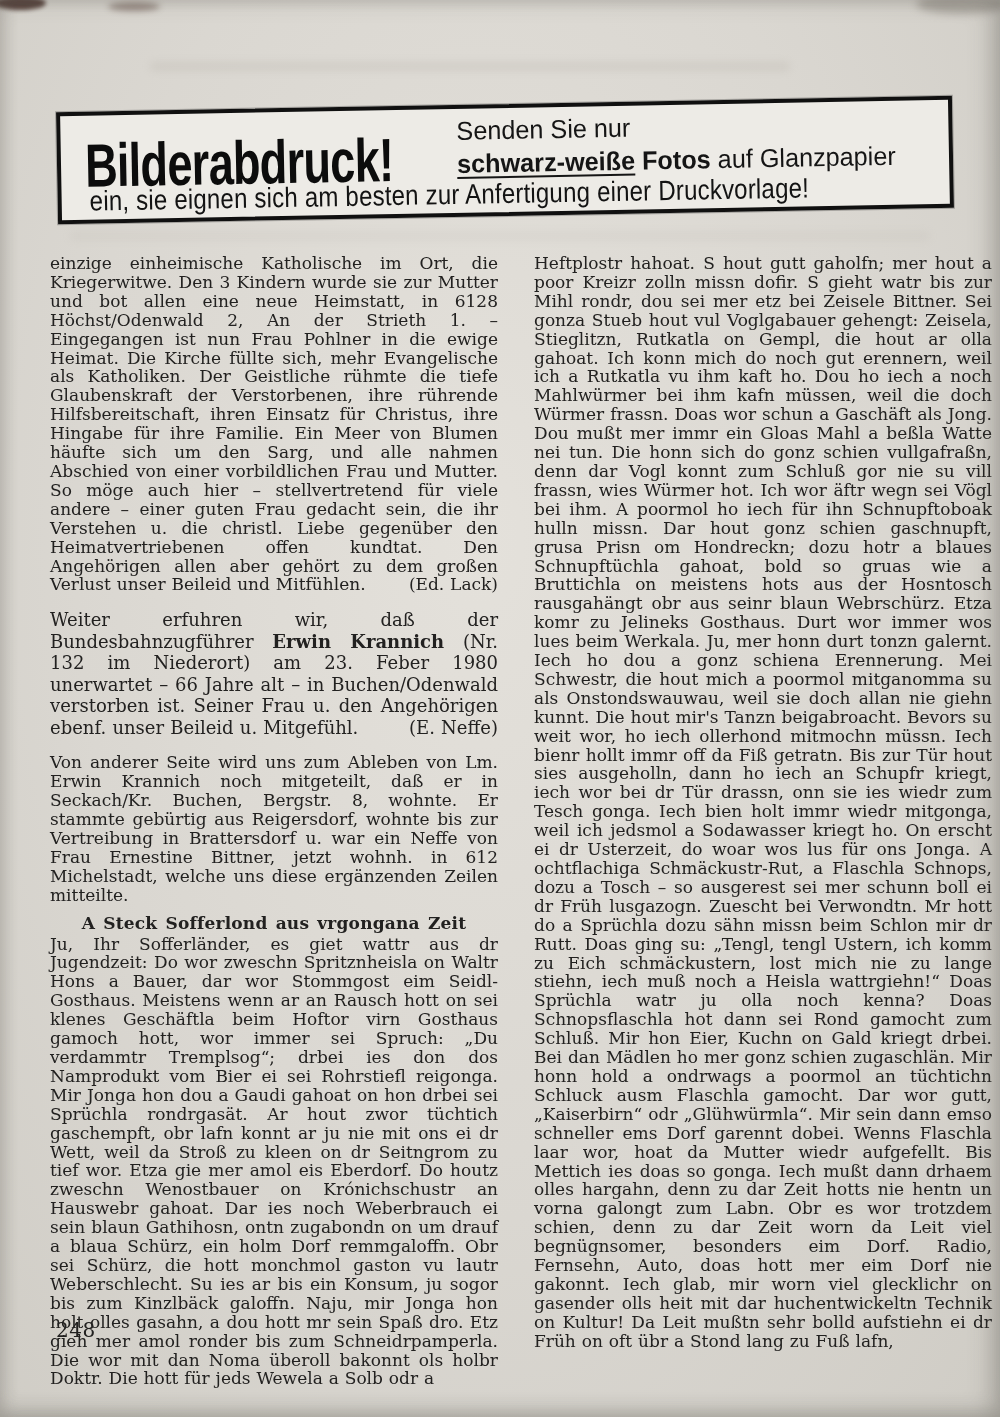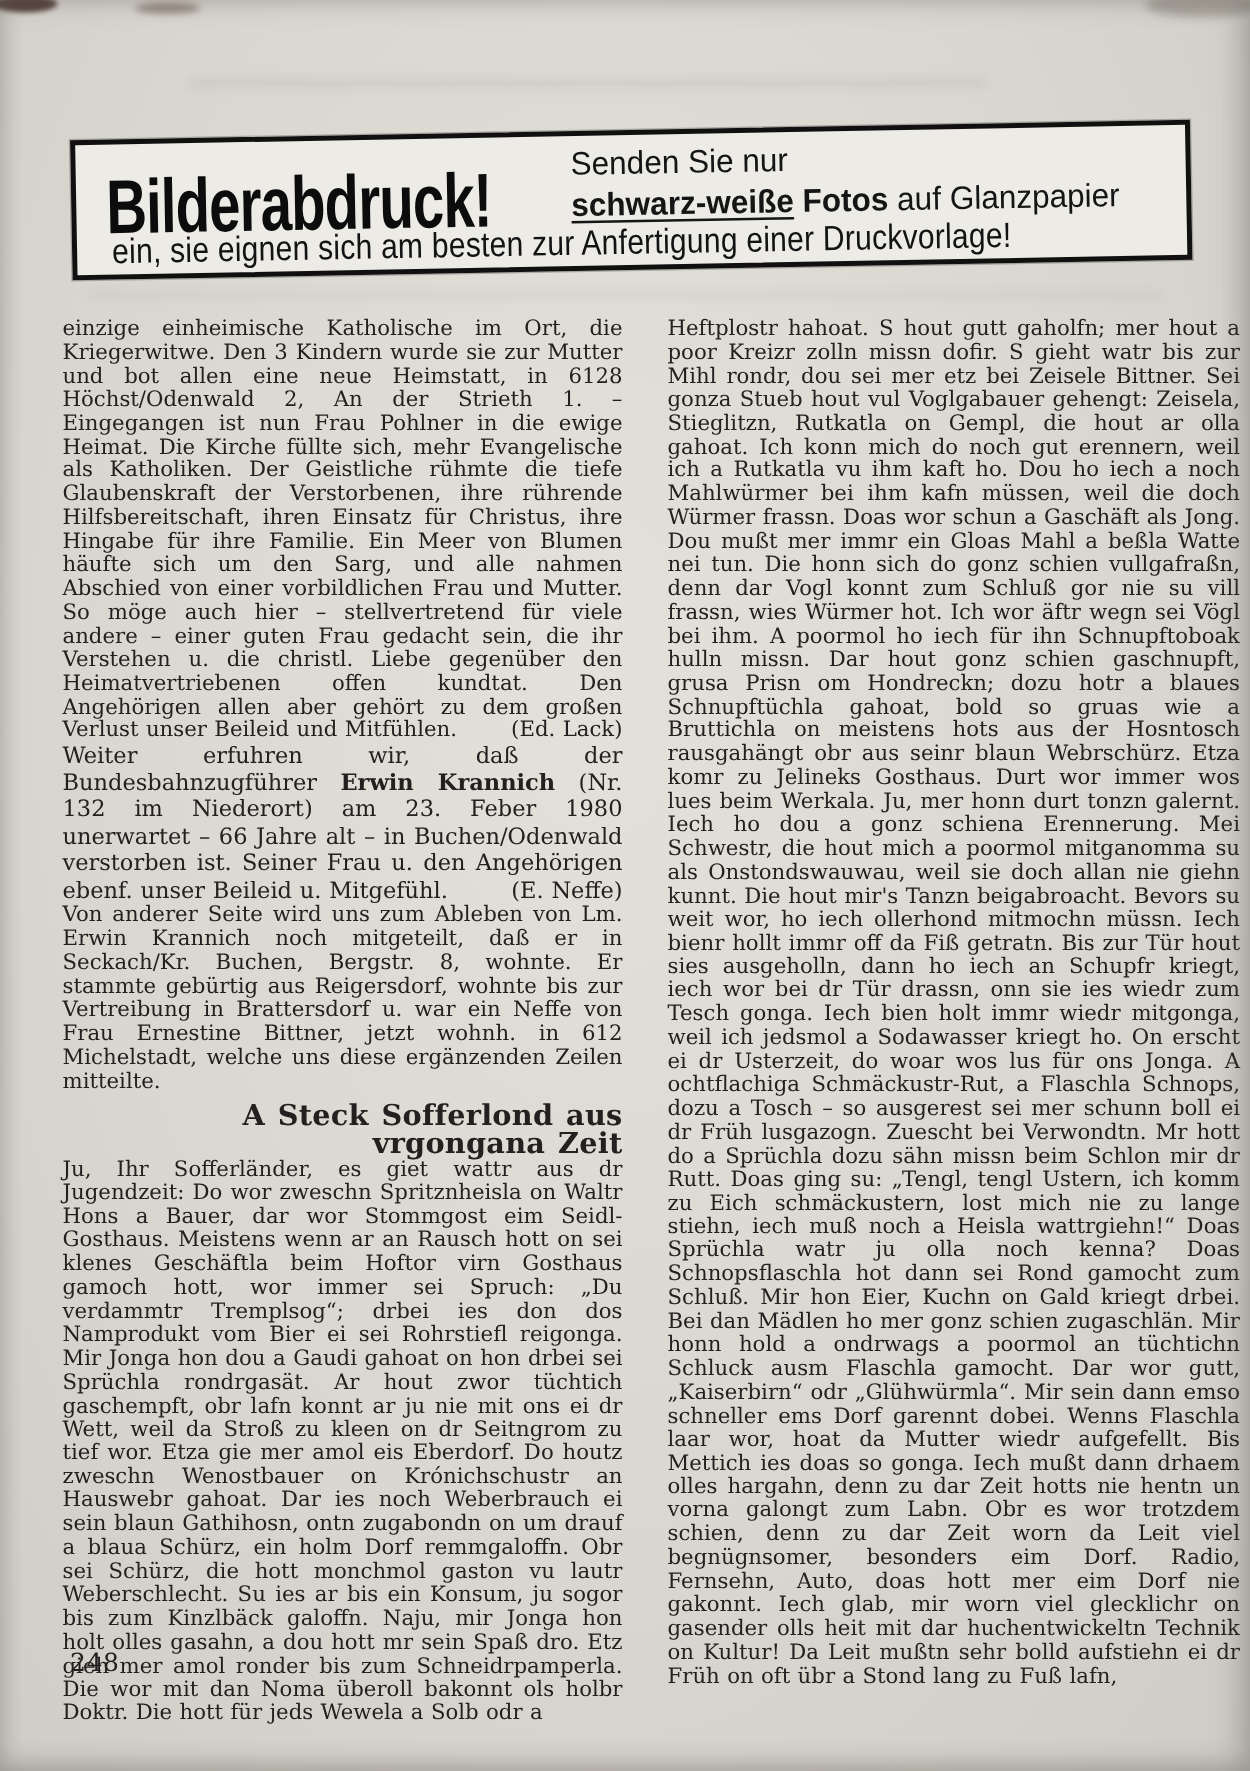--- a/index.html
+++ b/index.html
@@ -46,27 +46,27 @@
     position:absolute;left:28px;top:70px;
     font-family:"Liberation Sans", sans-serif;font-size:28px;color:#131313;
     white-space:nowrap;transform:scaleX(.86);transform-origin:left top;letter-spacing:.2px;
   }
 
   
   .col{position:absolute;top:254px;text-align:justify;hyphens:auto;-webkit-hyphens:auto;}
   .col-left{left:50px;width:448px;}
   .col-right{left:534px;width:458px;}
   p.body{margin:0;font-size:17px;line-height:18.9px;word-spacing:.5px;}
-  p.body + p.body{margin-top:0;}
+  p.body + p.body{margin-top:15px;}
   p.large{font-size:18px;line-height:21.5px;margin-top:9px;}
   .name-bold{font-weight:700;}
   .sig{float:right;}
   h2.dialect{
-    margin:7px 0 1px 0;font-size:23px;line-height:22px;font-weight:700;
-    letter-spacing:.2px;word-spacing:2px;text-align:right;
+    margin:7px 0 1px 0;font-size:17px;line-height:22px;font-weight:700;
+    letter-spacing:.2px;word-spacing:2px;text-align:center;
   }
   .page-num{position:absolute;left:56px;top:1318px;font-size:20px;letter-spacing:.5px;}
 </style>
 </head>
 <body>
 
 <div class="smudge tl1"></div>
 <div class="smudge tl2"></div>
 <div class="smudge tr1"></div>
 <div class="bleed b1"></div>

